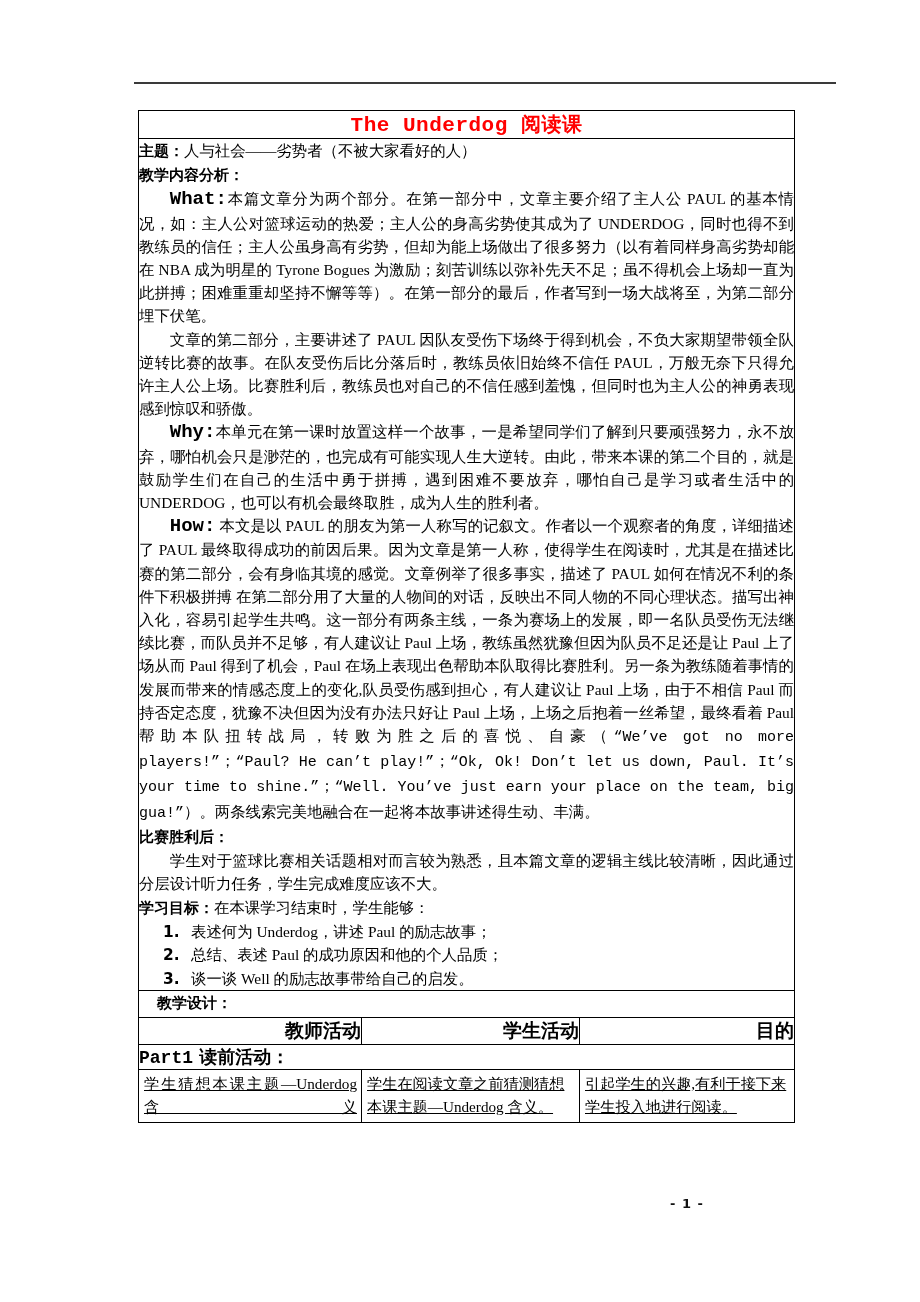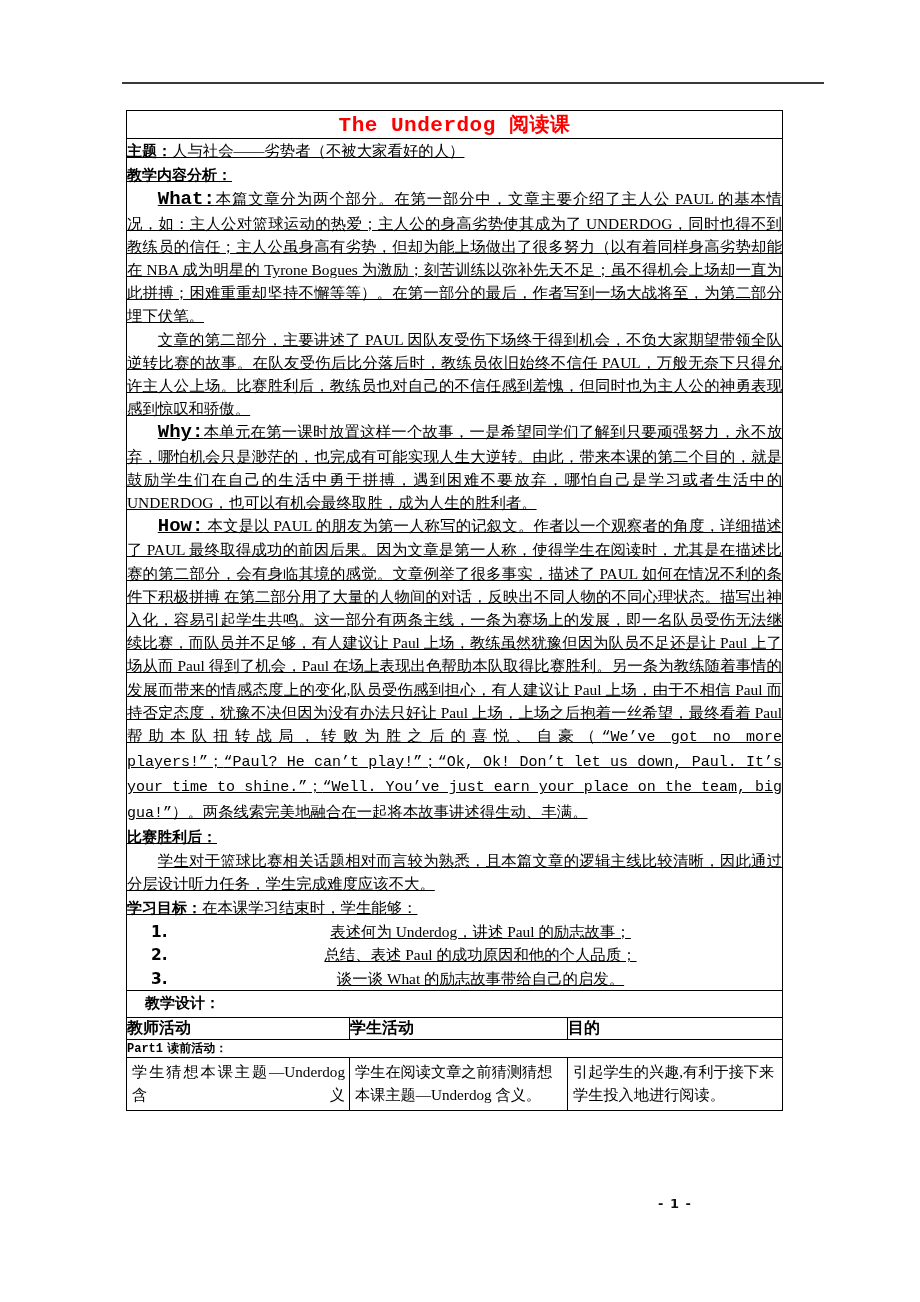--- a/index.html
+++ b/index.html
@@ -11,21 +11,21 @@
     width: 920px;
     height: 1302px;
     position: relative;
     font-family: "Liberation Serif", "DejaVu Serif", serif;
     color: #000000;
     overflow: hidden;
   }
 
   .page {
     position: absolute;
-    left: 4px; top: 0;
+    left: 16px; top: 0;
     width: 796px;
     height: 1302px;
   }
 
   
   .header-rule {
     position: absolute;
     left: 118px;
     top: 82px;
     width: 702px;
@@ -66,21 +66,20 @@
   }
   .doc-title .cn {
     font-family: "DejaVu Sans", sans-serif;
     font-weight: bold;
     font-size: 20px;
   }
 
   
   .body-cell {
     padding: 1px 5px 4px 6px;
-    text-decoration: underline;
   }
   p.para {
     margin: 0;
     font-size: 15.4px;
     line-height: 23.2px;
     text-align: justify;
     text-justify: inter-ideograph;
     text-indent: 2em;
   }
   p.para.flush {
@@ -100,58 +99,58 @@
     font-family: "Liberation Mono", "DejaVu Sans Mono", monospace;
     font-size: 15px;
   }
 
   
   ol.objectives {
     margin: 0;
     padding: 0 0 0 46px;
     font-size: 15.4px;
     line-height: 23.4px;
-    text-align: center;
   }
   ol.objectives li {
     margin: 0;
     padding-left: 6px;
   }
   ol.objectives li::marker {
     font-family: "DejaVu Sans", sans-serif;
     font-weight: bold;
   }
 
   
   .th {
-    text-align: left;
+    text-align: right;
     font-family: Liberation Serif, serif;
     font-weight: bold;
-    font-size: 16px;
+    font-size: 19px;
     padding: 4px 0 5px 0;
   }
   .part-head {
-    font-size: 12px;
+    font-size: 18px;
     padding: 3px 5px 4px 6px;
     margin-top: 16px;
   }
   .part-head span.u {
     font-family: "Liberation Mono", "DejaVu Sans Mono", monospace;
     font-weight: bold;
     border-bottom: 1px solid #000;
     padding-bottom: 1px;
   }
   .part-head span.u .cn {
     font-family: "DejaVu Sans", sans-serif;
   }
 
   .body-row td {
     font-size: 15.2px;
     line-height: 23px;
     padding: 2px 4px 4px 5px;
+    text-decoration: underline;
   }
   .just-spread {
     text-align: justify;
     text-align-last: justify;
   }
 
   
   .page-number {
     position: absolute;
     right: 108px;
@@ -201,21 +200,21 @@
 
         <p class="para flush"><span class="hd">比赛胜利后：</span></p>
 
         <p class="para"><span>学生对于篮球比赛相关话题相对而言较为熟悉，且本篇文章的逻辑主线比较清晰，因此通过分层设计听力任务，学生完成难度应该不大。</span></p>
 
         <p class="para flush"><span class="hd">学习目标：</span><span>在本课学习结束时，学生能够：</span></p>
 
         <ol class="objectives">
           <li>表述何为 Underdog，讲述 Paul 的励志故事；</li>
           <li>总结、表述 Paul 的成功原因和他的个人品质；</li>
-          <li>谈一谈 What 的励志故事带给自己的启发。</li>
+          <li>谈一谈 Well 的励志故事带给自己的启发。</li>
         </ol>
 
       </td>
     </tr>
 
     <tr>
       <td colspan="3" class="cell-pad" style="padding:3px 5px 4px 18px;">
         <span class="hd">教学设计：</span>
       </td>
     </tr>

